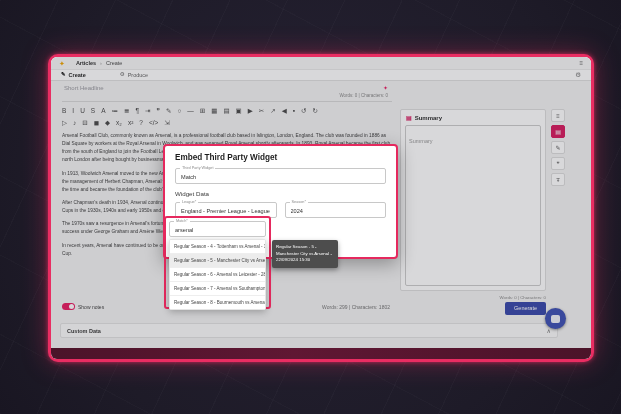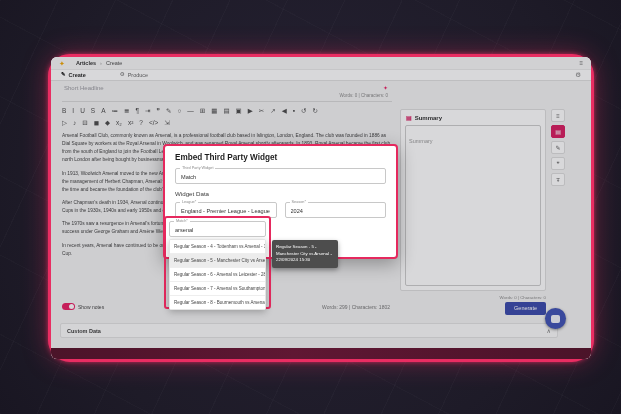--- a/index.html
+++ b/index.html
@@ -9,21 +9,21 @@
     font-family:"Liberation Sans", sans-serif;
   }
   .stage{position:absolute;inset:0;
     background:
       linear-gradient(295deg, rgba(255,255,255,0.03) 0 1px, transparent 1px 2px) ,
       repeating-linear-gradient(115deg, rgba(255,255,255,0.025) 0 1px, transparent 1px 52px),
       repeating-linear-gradient(28deg, rgba(255,255,255,0.018) 0 1px, transparent 1px 70px),
       radial-gradient(circle at 50% 45%, #262234 0%, #1e1b28 70%, #191622 100%);
   }
   .frame{position:absolute;left:48px;top:54px;width:540px;height:302px;
-    border:3px solid #e92d62;border-radius:22px;background:#fff;
+    border:3px solid #e92d62;border-radius:10px;background:#fff;
     box-shadow:0 0 26px rgba(233,45,98,.38), 0 0 5px rgba(233,45,98,.75);
   }
   .app{position:absolute;inset:0;border-radius:6px;overflow:hidden;background:#fff;}
 
   
   .crumb-bar{position:absolute;top:0;left:0;right:0;height:12px;background:#f7f7f7;
     border-bottom:1px solid #e9e9e9;display:flex;align-items:center;padding:0 8px;gap:4px;z-index:1;}
   .logo{color:#f0a500;font-size:7px;line-height:1;margin-right:7px;}
   .crumb{font-size:5.5px;color:#2e2e2e;font-weight:bold;}
   .crumb-sep{font-size:5.5px;color:#999;}

